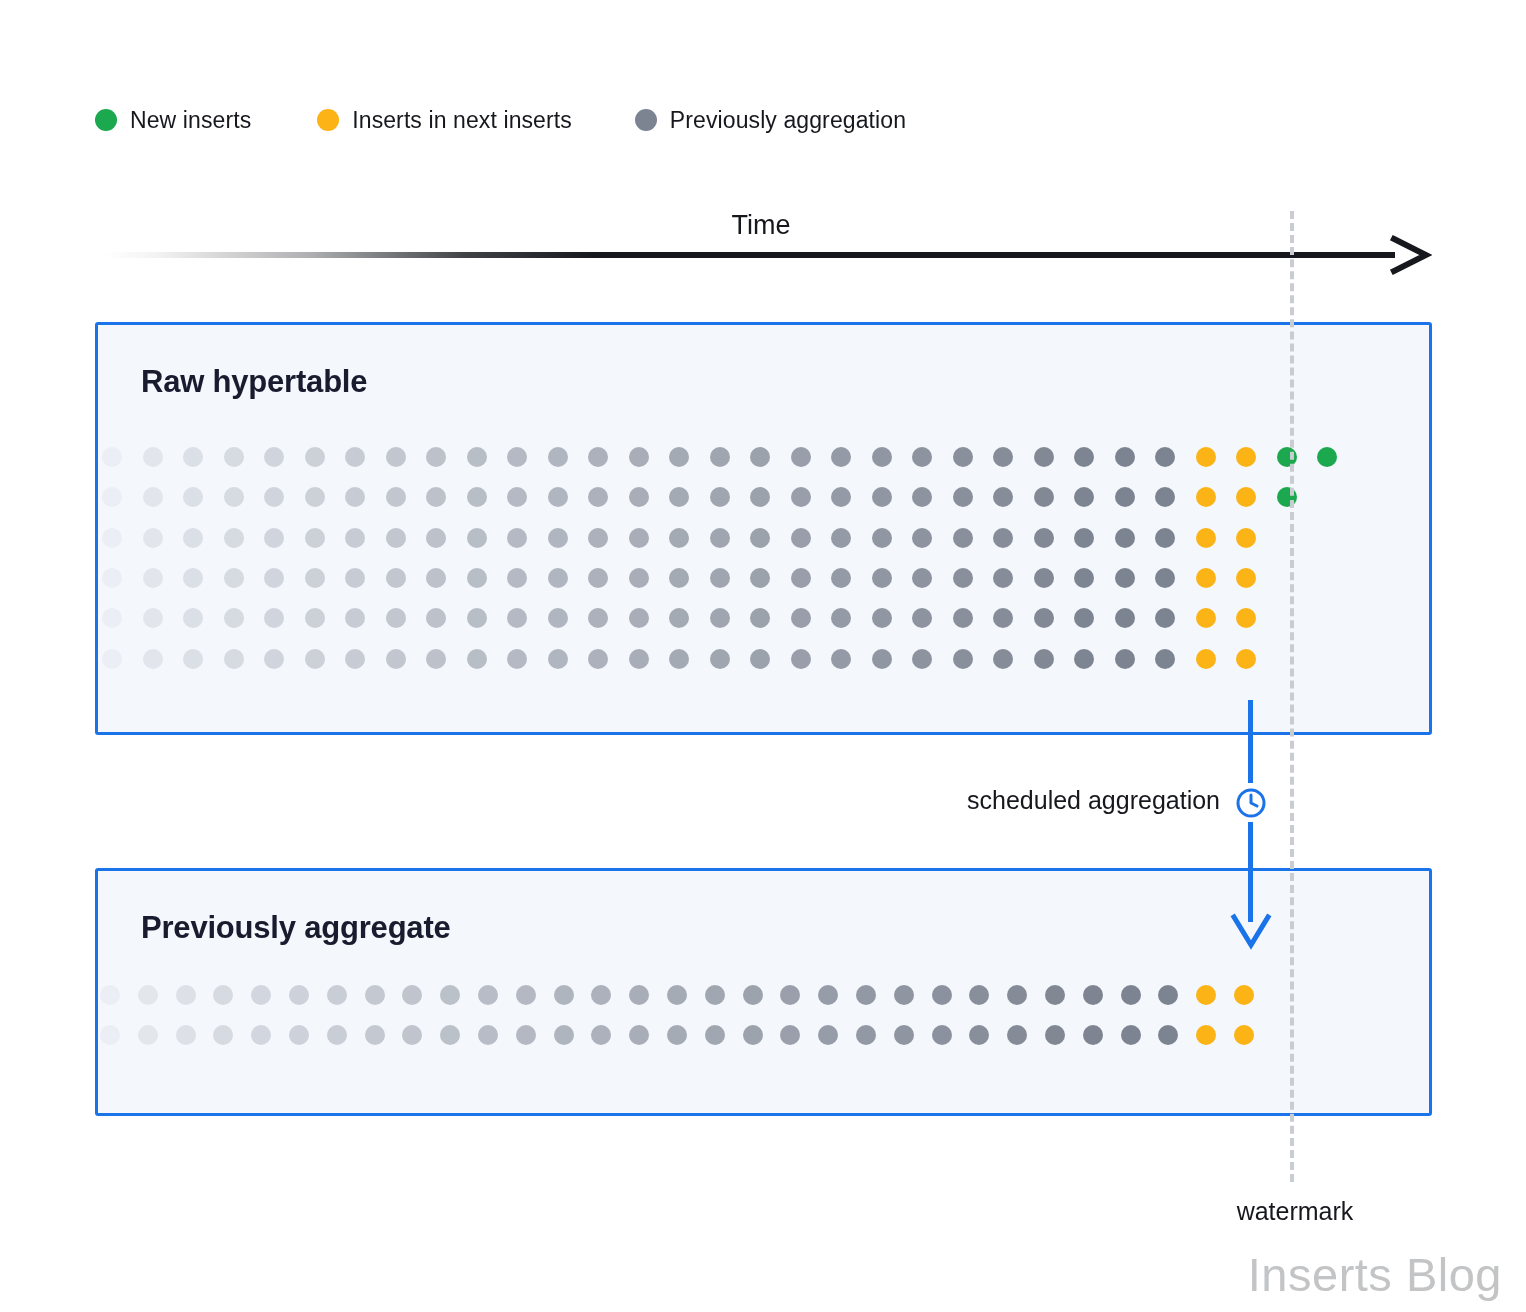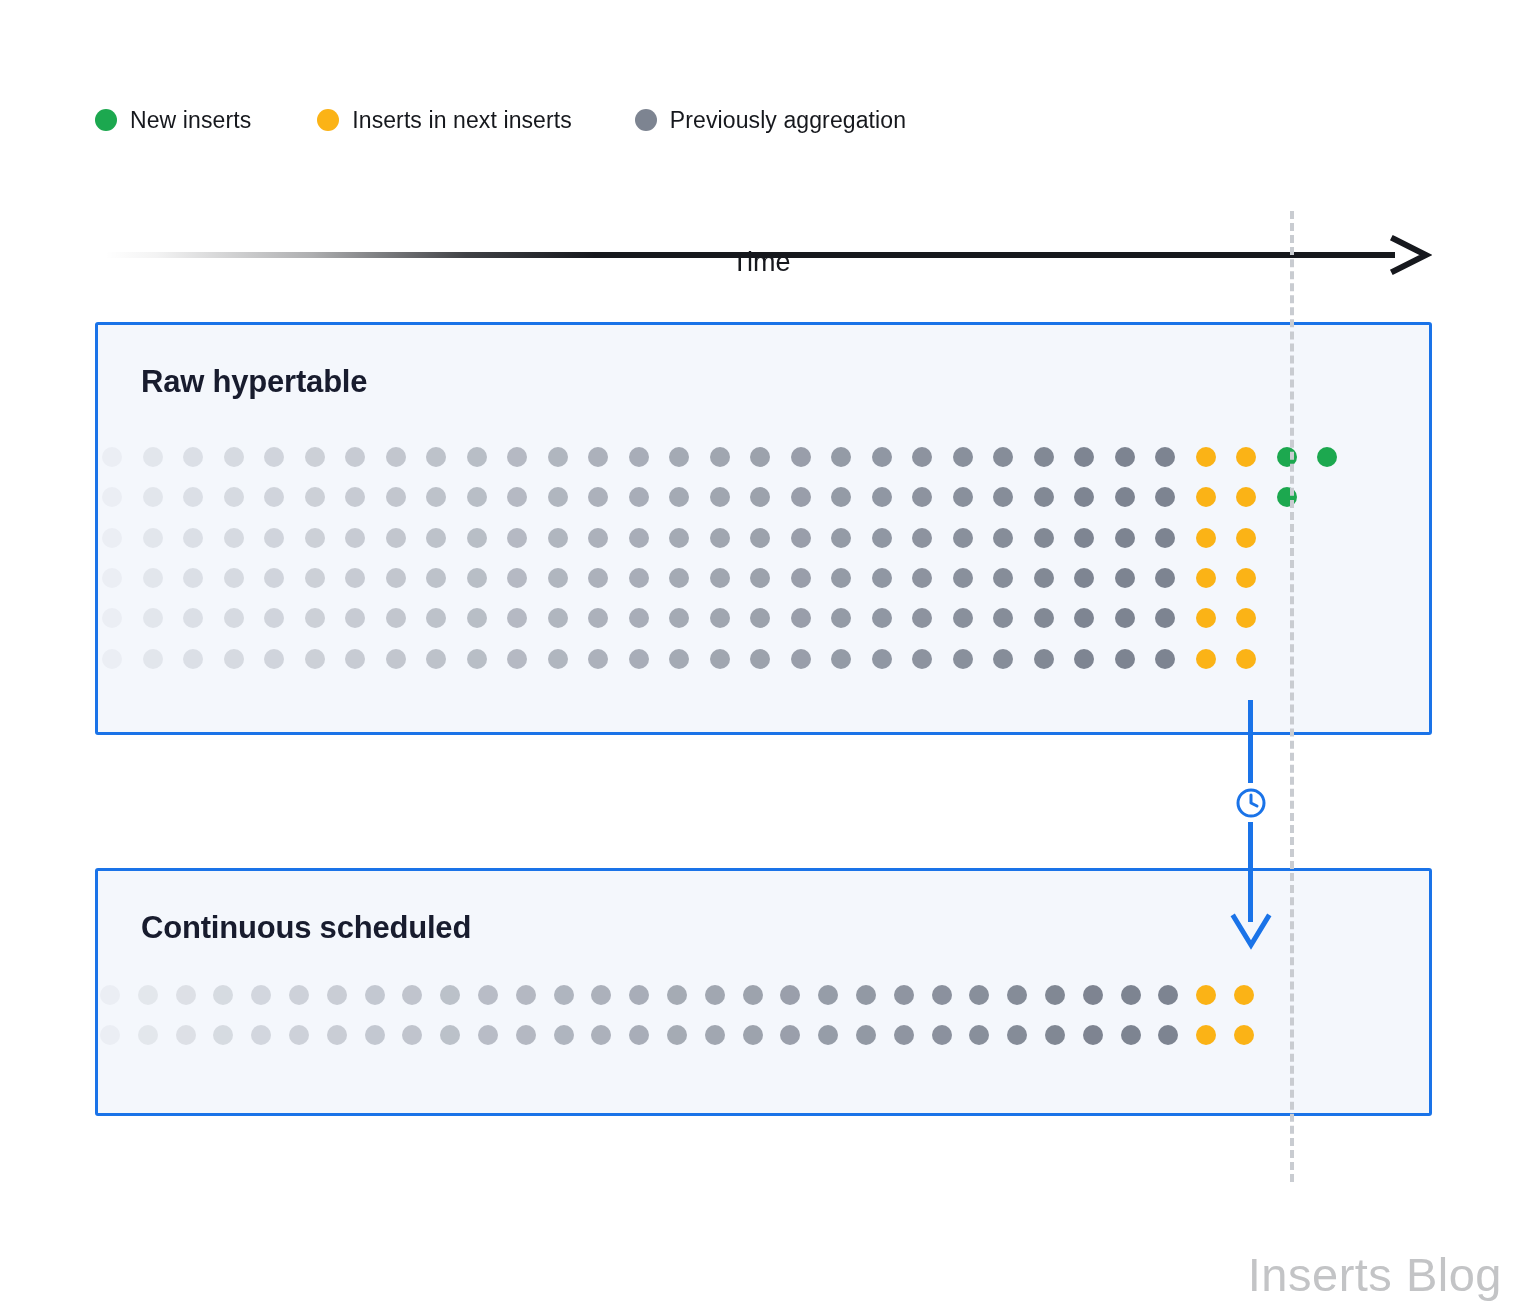--- a/index.html
+++ b/index.html
@@ -18,21 +18,20 @@
   .legend-dot{width:22px;height:22px;border-radius:50%;display:inline-block;flex:0 0 auto;}
   .legend-label{font-size:23px;color:#16181d;margin-left:13px;white-space:nowrap;letter-spacing:.1px;}
   .lg-gap1{width:66px;}
   .lg-gap2{width:63px;}
 
   
   .time-label{
     position:absolute;left:0;top:210px;width:1526px;text-align:center;
     font-size:27px;color:#16181d;
     padding-right:0;
-    margin-top:37px;
   }
   .time-label span{display:inline-block;transform:translateX(-2px);}
   .time-axis{
     position:absolute;left:105px;top:252px;width:1290px;height:6px;
     background:linear-gradient(to right,rgba(22,24,29,0) 0%,rgba(22,24,29,0.05) 4%,rgba(22,24,29,0.35) 16%,rgba(22,24,29,0.82) 28%,#16181d 38%,#16181d 100%);
   }
   .time-arrowhead{
     position:absolute;left:1388px;top:233px;width:44px;height:44px;
   }
 
@@ -288,21 +287,21 @@
       <div class="dot" style="width: 20px; height: 20px; left: 891px; top: 201.5px; background: rgb(125, 132, 145); opacity: 0.93;"></div>
       <div class="dot" style="width: 20px; height: 20px; left: 931.5px; top: 201.5px; background: rgb(125, 132, 145); opacity: 0.961;"></div>
       <div class="dot" style="width: 20px; height: 20px; left: 972px; top: 201.5px; background: rgb(125, 132, 145); opacity: 0.991;"></div>
       <div class="dot" style="width: 20px; height: 20px; left: 1012.5px; top: 201.5px; background: rgb(125, 132, 145); opacity: 1;"></div>
       <div class="dot" style="width: 20px; height: 20px; left: 1053px; top: 201.5px; background: rgb(125, 132, 145); opacity: 1;"></div>
       <div class="dot" style="width: 20px; height: 20px; left: 1093.5px; top: 201.5px; background: rgb(251, 179, 22); opacity: 1;"></div>
       <div class="dot" style="width: 20px; height: 20px; left: 1134px; top: 201.5px; background: rgb(251, 179, 22); opacity: 1;"></div>
     </div>
 
   <div class="panel" id="panel-cagg">
-    <div class="panel-title">Continuous scheduled</div>
+    <div class="panel-title">Previously aggregate</div>
   </div>
   <div class="dotgrid" id="grid-cagg">
       <div class="dot" style="width: 20px; height: 20px; left: 0px; top: 0px; background: rgb(125, 132, 145); opacity: 0.07;"></div>
       <div class="dot" style="width: 20px; height: 20px; left: 37.8px; top: 0px; background: rgb(125, 132, 145); opacity: 0.143;"></div>
       <div class="dot" style="width: 20px; height: 20px; left: 75.6px; top: 0px; background: rgb(125, 132, 145); opacity: 0.195;"></div>
       <div class="dot" style="width: 20px; height: 20px; left: 113.4px; top: 0px; background: rgb(125, 132, 145); opacity: 0.242;"></div>
       <div class="dot" style="width: 20px; height: 20px; left: 151.2px; top: 0px; background: rgb(125, 132, 145); opacity: 0.285;"></div>
       <div class="dot" style="width: 20px; height: 20px; left: 189px; top: 0px; background: rgb(125, 132, 145); opacity: 0.326;"></div>
       <div class="dot" style="width: 20px; height: 20px; left: 226.8px; top: 0px; background: rgb(125, 132, 145); opacity: 0.365;"></div>
       <div class="dot" style="width: 20px; height: 20px; left: 264.6px; top: 0px; background: rgb(125, 132, 145); opacity: 0.402;"></div>
@@ -356,26 +355,28 @@
       <div class="dot" style="width: 20px; height: 20px; left: 907.2px; top: 40px; background: rgb(125, 132, 145); opacity: 0.939;"></div>
       <div class="dot" style="width: 20px; height: 20px; left: 945px; top: 40px; background: rgb(125, 132, 145); opacity: 0.967;"></div>
       <div class="dot" style="width: 20px; height: 20px; left: 982.8px; top: 40px; background: rgb(125, 132, 145); opacity: 0.995;"></div>
       <div class="dot" style="width: 20px; height: 20px; left: 1020.6px; top: 40px; background: rgb(125, 132, 145); opacity: 1;"></div>
       <div class="dot" style="width: 20px; height: 20px; left: 1058.4px; top: 40px; background: rgb(125, 132, 145); opacity: 1;"></div>
       <div class="dot" style="width: 20px; height: 20px; left: 1096.2px; top: 40px; background: rgb(251, 179, 22); opacity: 1;"></div>
       <div class="dot" style="width: 20px; height: 20px; left: 1134px; top: 40px; background: rgb(251, 179, 22); opacity: 1;"></div>
     </div>
 
   <div class="watermark-line"></div>
+  <div class="watermark-label">watermark</div>
 
   <div class="agg-line-top"></div>
   <svg class="clock-icon" viewBox="0 0 32 32">
     <circle cx="16" cy="16" r="13" fill="#ffffff" stroke="#1a73e8" stroke-width="3"></circle>
     <path d="M16 8 L16 16 L22 19" fill="none" stroke="#1a73e8" stroke-width="3" stroke-linecap="round" stroke-linejoin="round"></path>
   </svg>
   <div class="agg-line-bottom"></div>
   <svg class="agg-arrowhead" viewBox="0 0 44 40">
     <path d="M5 5 L22 33 L39 5" fill="none" stroke="#1a73e8" stroke-width="5" stroke-linecap="square" stroke-linejoin="miter"></path>
   </svg>
+  <div class="agg-label">scheduled aggregation</div>
 
   <div class="blog-watermark">Inserts Blog</div>
 
 </div>
 
 </body></html>

